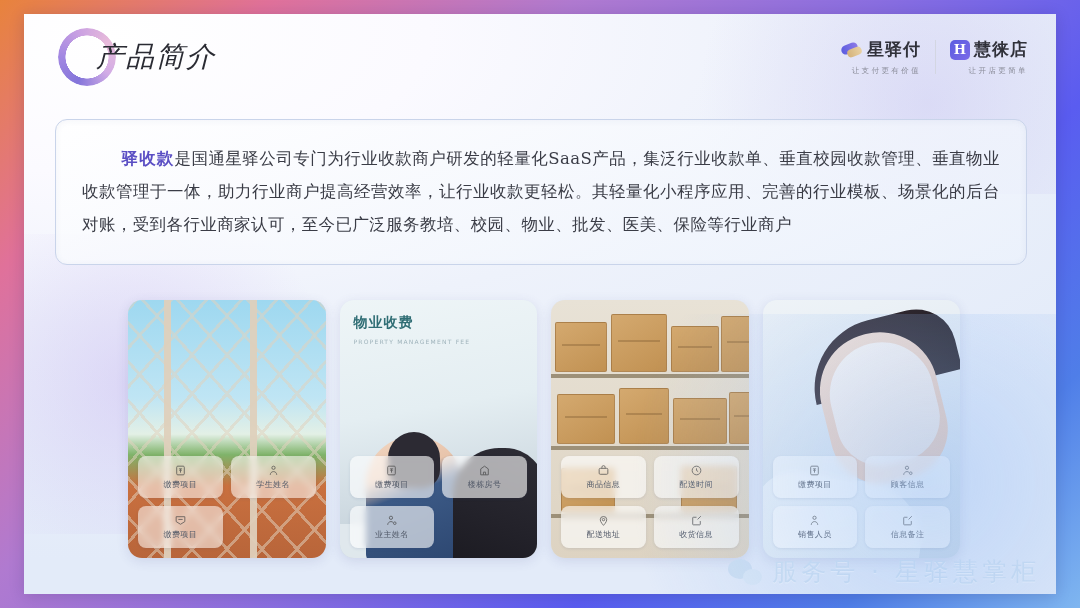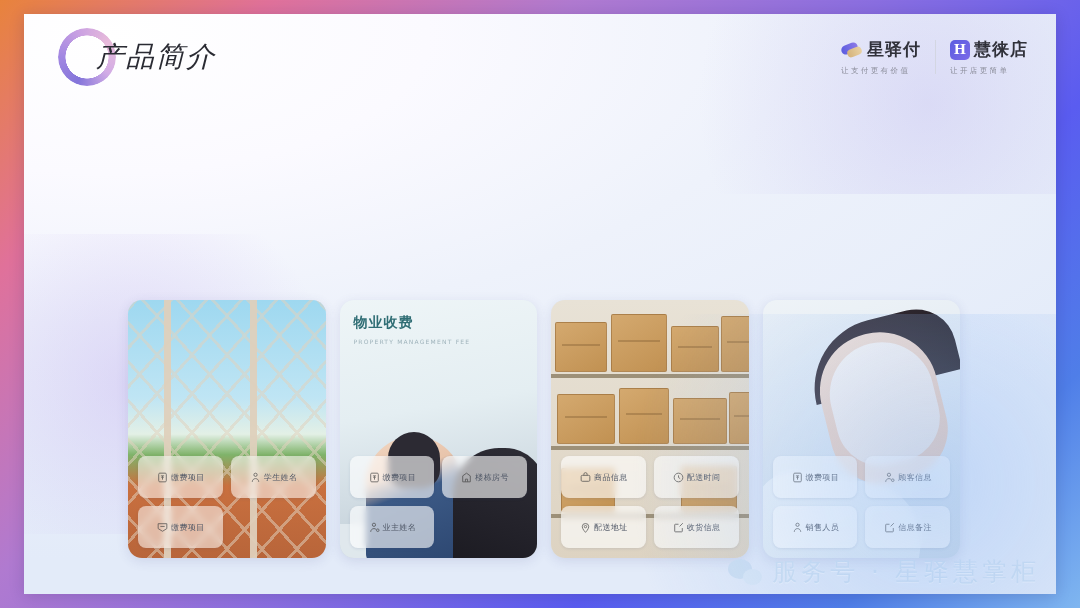--- a/index.html
+++ b/index.html
@@ -46,21 +46,21 @@
     opacity:.92;
   }
   #page-title{
     position:absolute; left:72px; top:24px;
     font-family:"DejaVu Serif", serif; font-weight:400; font-size:28px;
     letter-spacing:2px; color:#2a2b33; font-style:italic;
   }
 
   
   #logo-area{ position:absolute; right:14px; top:24px; display:flex; align-items:flex-start; gap:0; }
-  .logo-block{ display:flex; flex-direction:column; align-items:flex-start; padding:0 14px; }
+  .logo-block{ display:flex; flex-direction:column; align-items:flex-end; padding:0 14px; }
   .logo-row{ display:flex; align-items:center; gap:4px; }
   .lg-mark{ width:22px; height:20px; position:relative; }
   .lg-mark .h1{ position:absolute; left:0; top:4px; width:17px; height:9px; border-radius:5px;
     background:linear-gradient(90deg,#5b5ce0,#8d7ae6); transform:rotate(-22deg); }
   .lg-mark .h2{ position:absolute; left:6px; top:8px; width:15px; height:8px; border-radius:5px;
     background:linear-gradient(90deg,#d4b27a,#e9d2a4); transform:rotate(-22deg); }
   .lg-text{ font-family:"DejaVu Serif", serif; font-weight:700; font-size:17px; color:#30313a; letter-spacing:1px; }
   .lg-tag{ font-size:7.5px; color:#8b8d9a; letter-spacing:2.4px; margin-top:5px; }
   .divider{ width:1px; height:34px; background:#d3d6e2; margin-top:2px; }
   .sq-mark{
@@ -163,21 +163,21 @@
   .p4 .towel{ position:absolute; left:-10px; bottom:-10px; width:170px; height:90px;
     background:linear-gradient(150deg,#eef4f9,#dde8f2); border-radius:40px 60px 0 0; transform:rotate(8deg); }
 
   
   .btn-grid{
     position:absolute; left:10px; right:10px; bottom:10px;
     display:grid; grid-template-columns:1fr 1fr; gap:8px;
   }
   .chip{
     height:42px; border-radius:8px;
-    display:flex; flex-direction:row; align-items:center; justify-content:center; gap:2px;
+    display:flex; flex-direction:column; align-items:center; justify-content:center; gap:2px;
     background:rgba(255,255,255,.62);
     backdrop-filter:blur(3px);
     box-shadow:0 1px 3px rgba(60,70,120,.12);
   }
   .chip .ic{ width:13px; height:13px; opacity:.72; }
   .chip .lb{ font-size:8px; color:#4f5766; letter-spacing:.4px; white-space:nowrap; }
   .card1 .chip{ background:rgba(255,255,255,.55); }
 
   
   #watermark{
@@ -217,20 +217,25 @@
       <div class="logo-block">
         <div class="logo-row">
           <span class="sq-mark">H</span>
           <span class="lg-text">慧徕店</span>
         </div>
         <div class="lg-tag">让开店更简单</div>
       </div>
     </div>
   </div>
 
+  <div id="text-card">
+    <div id="paragraph">
+      <span class="brand">驿收款</span><span>是国通星驿公司专门为行业收款商户研发的轻量化SaaS产品，集泛行业收款单、垂直校园收款管理、垂直物业收款管理于一体，助力行业商户提高经营效率，让行业收款更轻松。其轻量化小程序应用、完善的行业模板、场景化的后台对账，受到各行业商家认可，至今已广泛服务教培、校园、物业、批发、医美、保险等行业商户</span>
+    </div>
+  </div>
 
   <div id="cards">
 
     <div class="card card1">
       <div class="photo p1">
         <div class="mesh"></div>
         <div class="post" style="left:18%"></div>
         <div class="post" style="left:62%"></div>
       </div>
       <div class="btn-grid">

